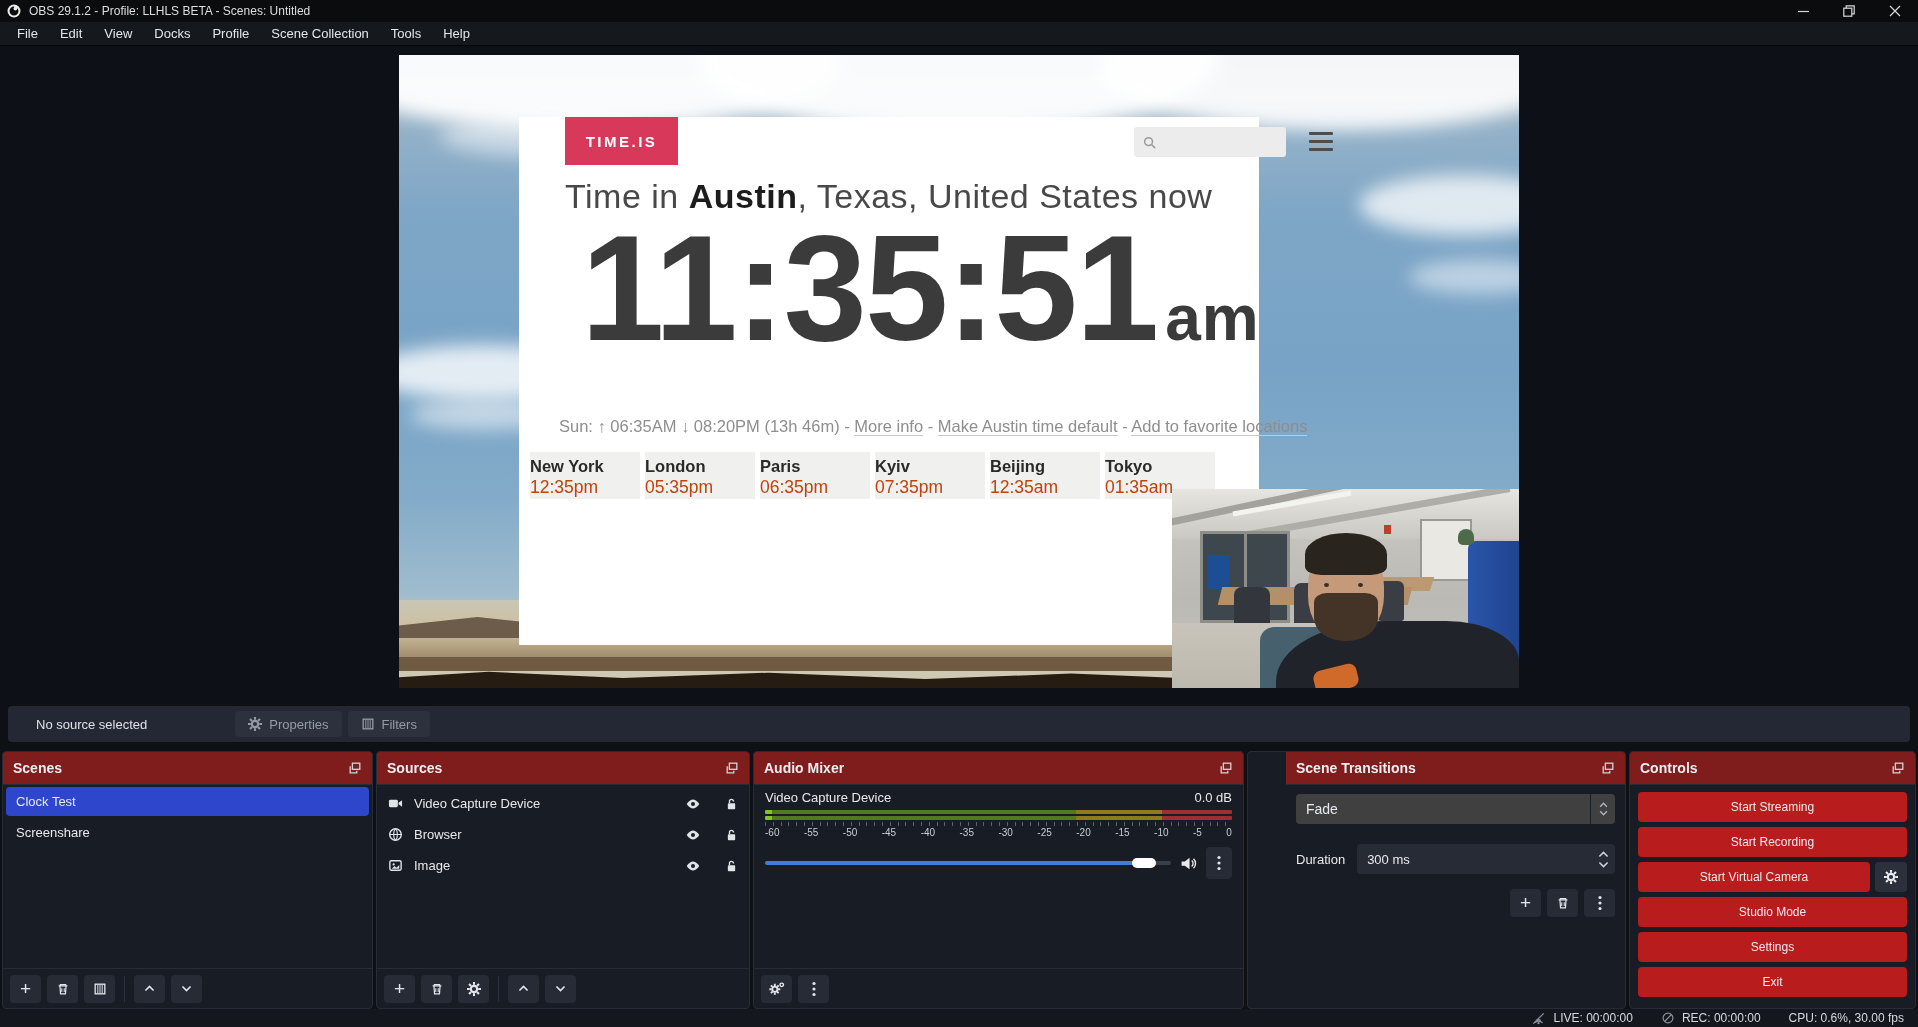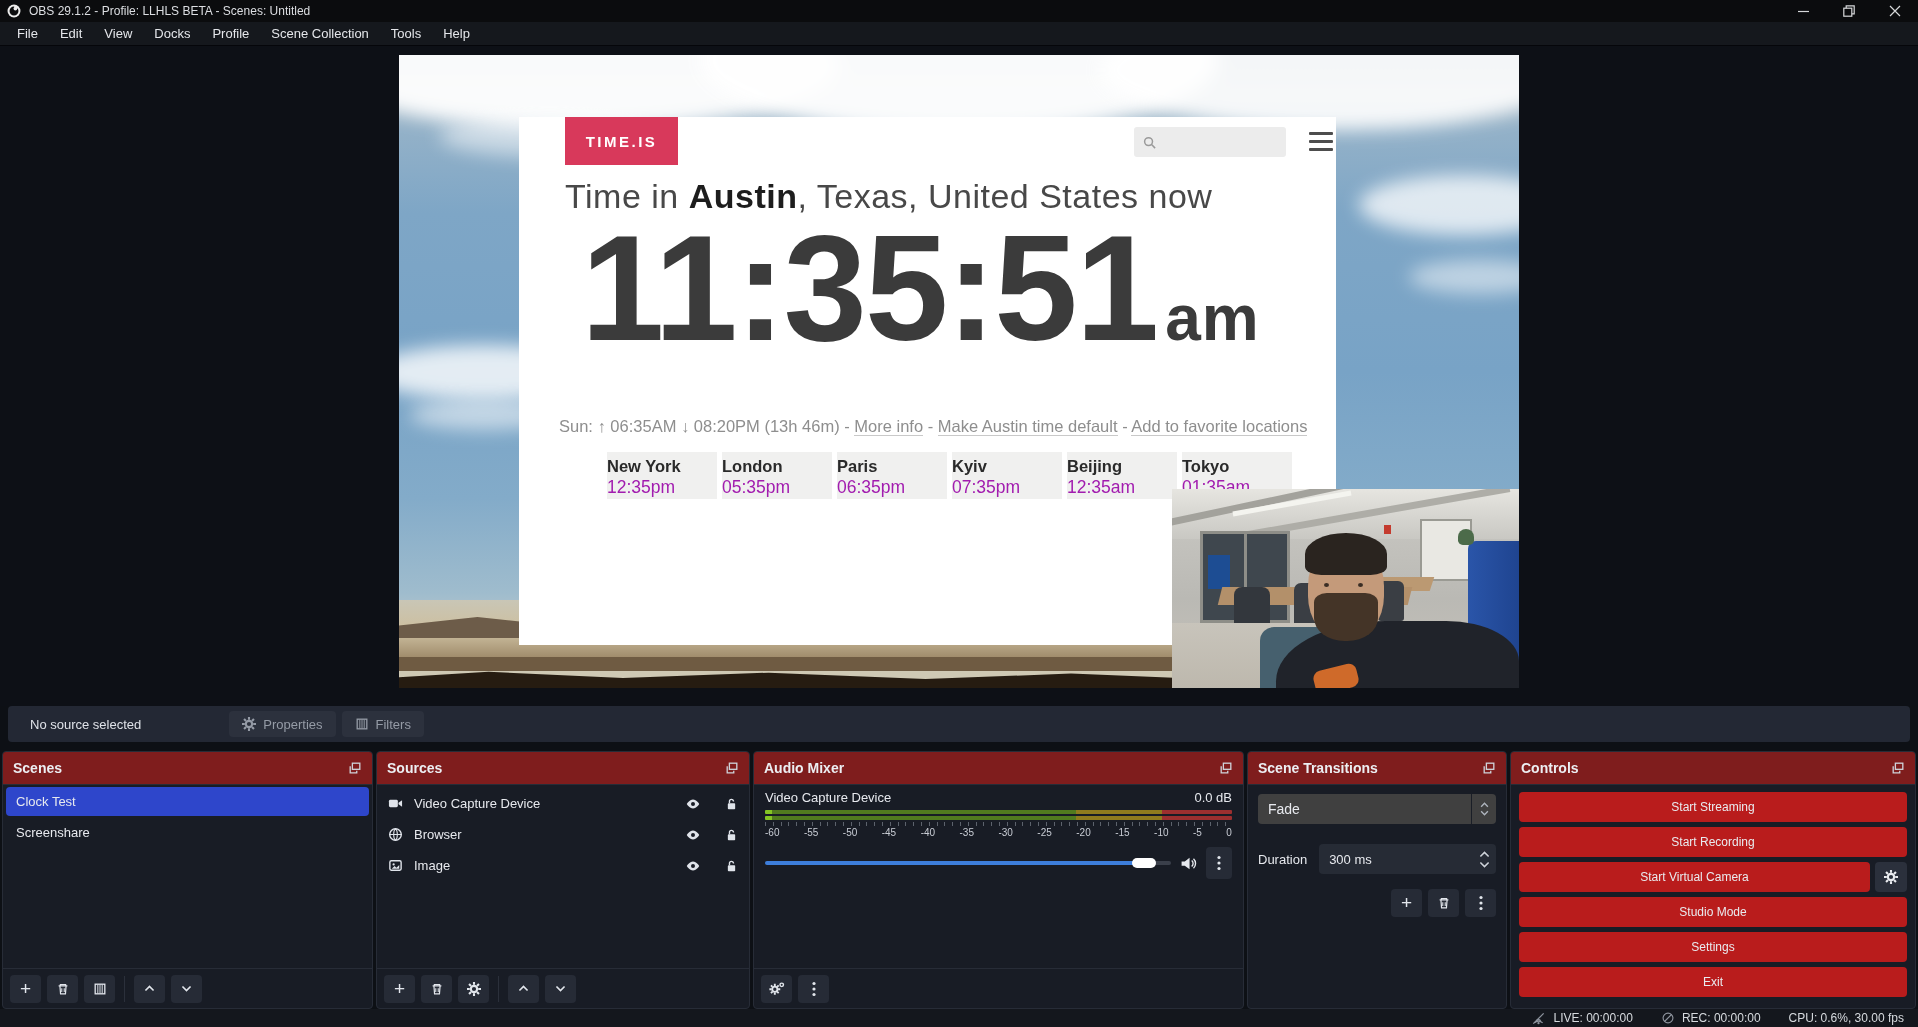--- a/index.html
+++ b/index.html
@@ -26,56 +26,56 @@
   .desert { position:absolute; left:0; right:0; bottom:0; height:88px; }
   .d-haze { position:absolute; left:0; right:0; top:0; height:30px; background:linear-gradient(#c9c6b6,#cdbf9f); }
   .d-mtn  { position:absolute; left:0; right:0; top:8px; height:32px; background:#6d5c49;
             clip-path:polygon(0 100%,0 55%,7% 28%,15% 58%,25% 22%,35% 62%,47% 38%,59% 72%,71% 50%,84% 82%,93% 62%,100% 78%,100% 100%); }
   .d-sand { position:absolute; left:0; right:0; top:38px; height:22px; background:linear-gradient(#c2b394,#9c8766); }
   .d-mid  { position:absolute; left:0; right:0; top:57px; height:14px; background:#6f5b42; }
   .d-fore { position:absolute; left:0; right:0; bottom:0; height:18px; background:#261c11;
             clip-path:polygon(0 40%,8% 10%,20% 45%,33% 15%,47% 50%,60% 20%,74% 55%,88% 25%,100% 45%,100% 100%,0 100%); }
 
   
-  .page { position:absolute; left:120px; top:62px; width:817px; height:528px; background:#ffffff; }
+  .page { position:absolute; left:120px; top:62px; width:740px; height:528px; background:#ffffff; }
   .ti-logo { position:absolute; left:46px; top:0; width:113px; height:48px; display:flex; align-items:center; justify-content:center;
              color:#fff; font-weight:bold; font-size:15px; letter-spacing:2.5px; }
   .ti-search { position:absolute; left:615px; top:10px; width:152px; height:30px; background:#ececec; border-radius:3px;
                display:flex; align-items:center; padding-left:8px; }
   .ti-burger { position:absolute; left:790px; top:15px; width:24px; height:19px; display:flex; flex-direction:column; justify-content:space-between; }
   .ti-burger span { display:block; height:3px; background:#4d4d4d; border-radius:1px; }
   .ti-heading { position:absolute; left:46px; top:60px; font-size:34px; color:#484848; letter-spacing:.5px; }
   .ti-heading b { color:#1d1d1d; font-weight:bold; }
   .ti-time { position:absolute; left:62px; top:96px; display:flex; align-items:baseline; color:#3b3b3b; }
   .ti-digits { font-size:150px; font-weight:bold; letter-spacing:-2px; line-height:1.0; }
   .ti-ampm  { font-size:64px; font-weight:bold; margin-left:8px; letter-spacing:1px; }
   .ti-date { position:absolute; right:44px; top:258px; font-size:36px; color:#4e4e4e; }
   .ti-sun { position:absolute; left:40px; right:40px; top:300px; font-size:16.5px; color:#8e8e8e; text-align:center; white-space:nowrap; }
   .ti-link { border-bottom:1px solid #c9c9c9; }
   .ti-cities { position:absolute; right:44px; top:335px; display:flex; gap:5px; }
   .ti-city { width:110px; height:47px; background:#f0f0ef; text-align:left; padding-top:5px; }
   .ti-city .n { font-size:16.5px; font-weight:bold; color:#2a2a2a; display:block; }
-  .ti-city .t { font-size:17.5px; color:#a21caf; display:block; margin-top:1px; }
+  .ti-city .t { font-size:17.5px; color:#c2410c; display:block; margin-top:1px; }
 
   
   .webcam { position:absolute; left:773px; top:434px; width:347px; height:199px; overflow:hidden;
             background:linear-gradient(180deg,#d8d7d2 0%,#c3c2bd 26%,#bab9b4 55%,#c7c3ba 100%); }
   .wc { position:absolute; }
 
   
   .srcbar { height:36px; margin:0 8px; background:#232834; border-radius:4px; display:flex; align-items:center; flex:none; }
-  .src-status { font-size:13px; color:#dfe2e8; margin-left:22px; }
+  .src-status { font-size:13px; color:#dfe2e8; margin-left:28px; }
   .src-btn { height:26px; margin-left:6px; background:#2c313d; border:none; border-radius:4px; display:flex; align-items:center;
              gap:7px; padding:0 13px; color:#959ba6; font-size:13px; font-family:inherit; }
   .src-btn:first-of-type { margin-left:88px; }
 
   
   .docks { margin-top:9px; height:258px; display:flex; gap:3px; padding:0 2px; flex:none; }
   .panel { background:#181c25; border:1px solid #272c37; border-radius:4px; display:flex; flex-direction:column; overflow:hidden; }
-  .p-scenes { width:371px; } .p-sources { width:374px; } .p-mixer { width:491px; } .p-trans { width:260px; } .p-controls { flex:1; }
+  .p-scenes { width:371px; } .p-sources { width:374px; } .p-mixer { width:491px; } .p-trans { width:379px;padding-left:38px; } .p-controls { flex:1; }
   .phead { height:33px; background:#7f1d1d; border-bottom:1px solid #272c37; display:flex; align-items:center; padding:0 10px; flex:none; }
   .phead .pt { font-size:14px; font-weight:bold; color:#eceef2; }
   .popout { margin-left:auto; color:#cfd3da; display:inline-flex; }
   .pbody { flex:1; position:relative; }
   .ptools { height:40px; border-top:1px solid #272c37; display:flex; align-items:center; padding:0 7px; gap:6px; flex:none; }
   .tbtn { width:31px; height:28px; background:#262b36; border:none; border-radius:4px; display:flex; align-items:center; justify-content:center;
           color:#e2e6ec; font-size:19px; font-family:inherit; }
   .tsep { width:1px; height:26px; background:#2b303b; margin:0 3px; }
 
   .scene-item { height:29px; display:flex; align-items:center; padding-left:10px; font-size:13px; color:#e7e9ee; margin:2px 3px 0 3px; border-radius:4px; }

